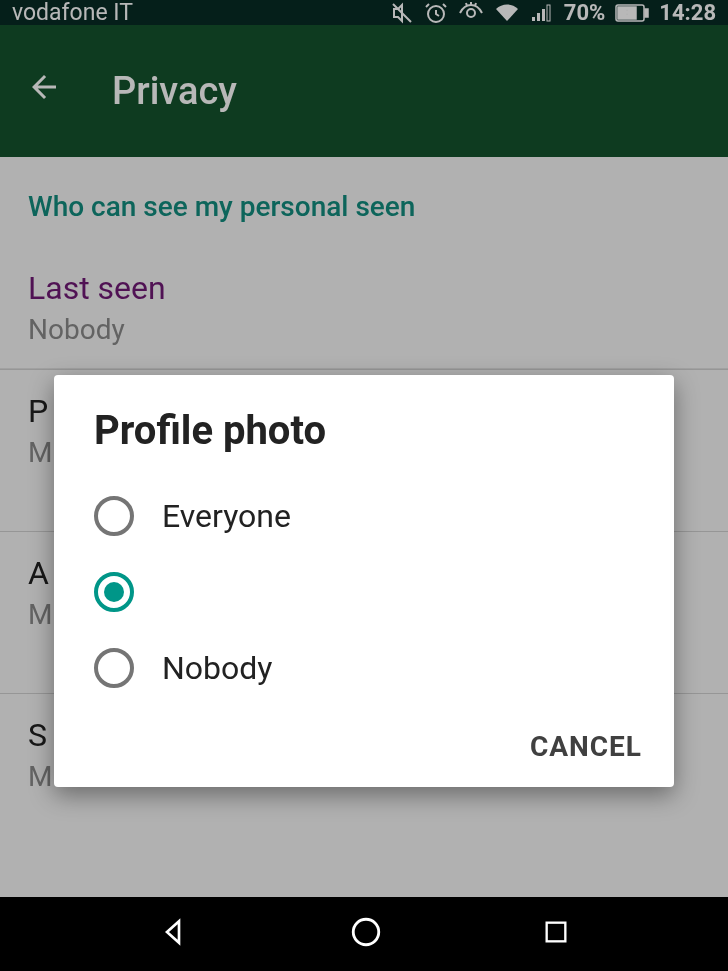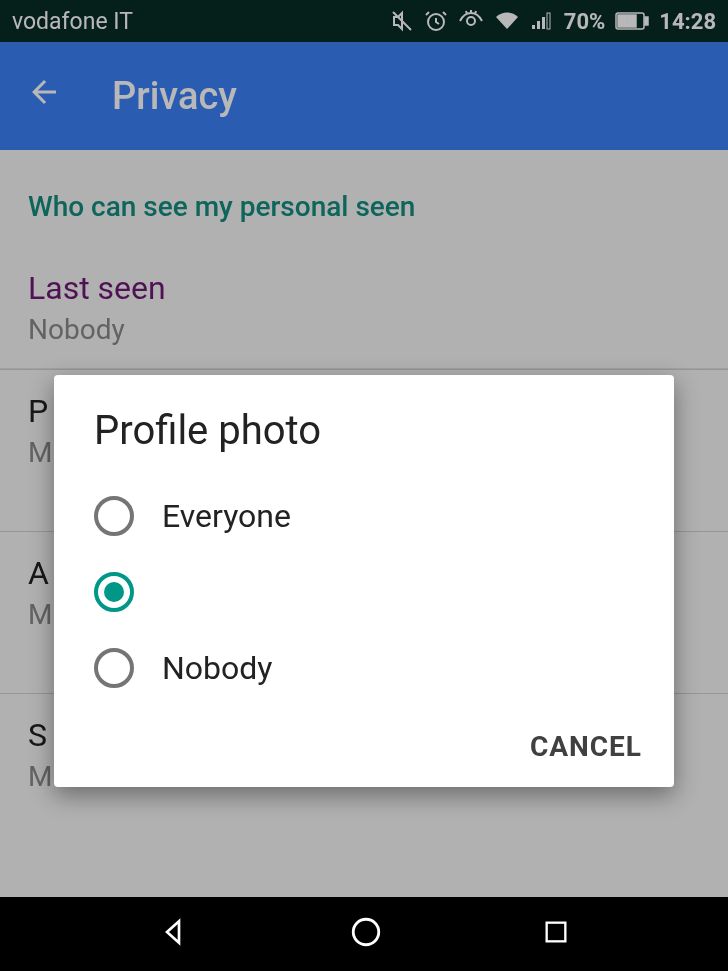--- a/index.html
+++ b/index.html
@@ -9,21 +9,21 @@
       font-family: Roboto, Arial, sans-serif;
     }
     body {
       width: 728px;
       height: 971px;
       background: #f5f5f5;
       position: relative;
       overflow: hidden;
     }
     .status-bar {
-      height: 42px;
+      height: 25px;
       background: #072b25;
       color: white;
       display: flex;
       justify-content: space-between;
       align-items: center;
       padding: 0 12px;
       font-size: 22px;
     }
     .status-left {
       font-size: 23px;
@@ -32,22 +32,22 @@
       display: flex;
       align-items: center;
       gap: 10px;
       font-weight: bold;
     }
     .status-right .icon {
       display: inline-flex;
       align-items: center;
     }
     .toolbar {
-      height: 108px;
-      background: #3b82f6;
+      height: 132px;
+      background: #14532d;
       color: white;
       display: flex;
       align-items: center;
       padding: 16px 26px;
       gap: 50px;
     }
     .back-arrow {
       font-size: 40px;
       color: white;
     }
@@ -88,21 +88,21 @@
       top: 375px;
       left: 54px;
       right: 54px;
       background: white;
       border-radius: 4px;
       box-shadow: 0 8px 24px rgba(0,0,0,0.4);
       padding-bottom: 12px;
     }
     .dialog-title {
       font-size: 40px;
-      font-weight: 400;
+      font-weight: 700;
       color: #222;
       padding: 32px 40px 24px 40px;
     }
     .dialog-option {
       display: flex;
       align-items: center;
       padding: 18px 40px;
       gap: 28px;
     }
     .radio {

